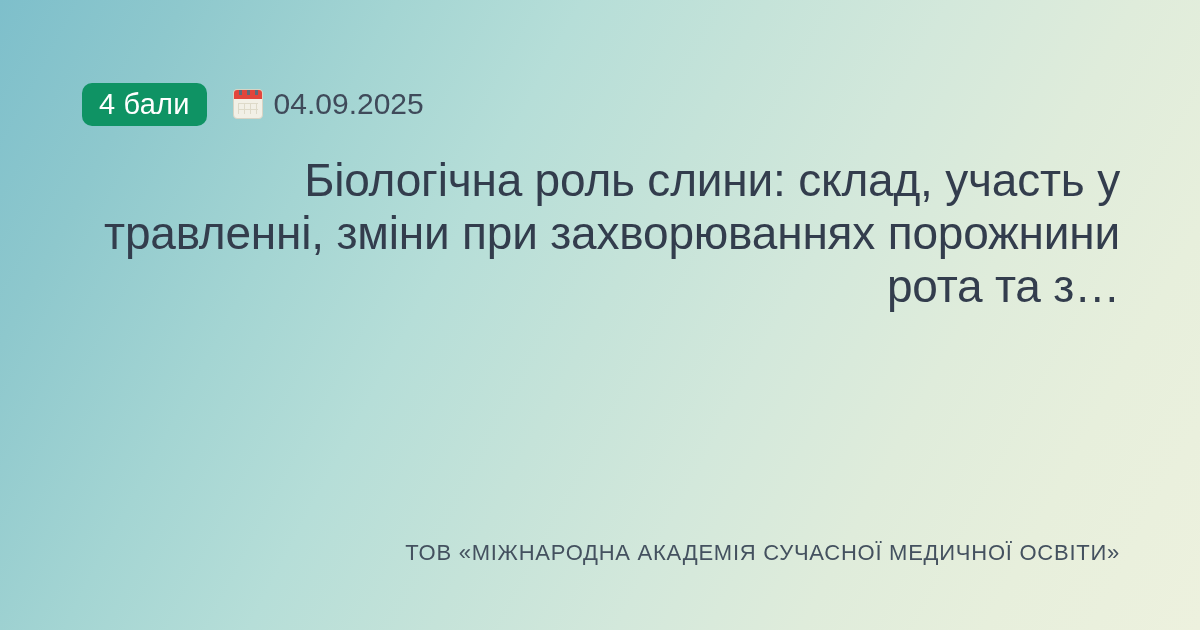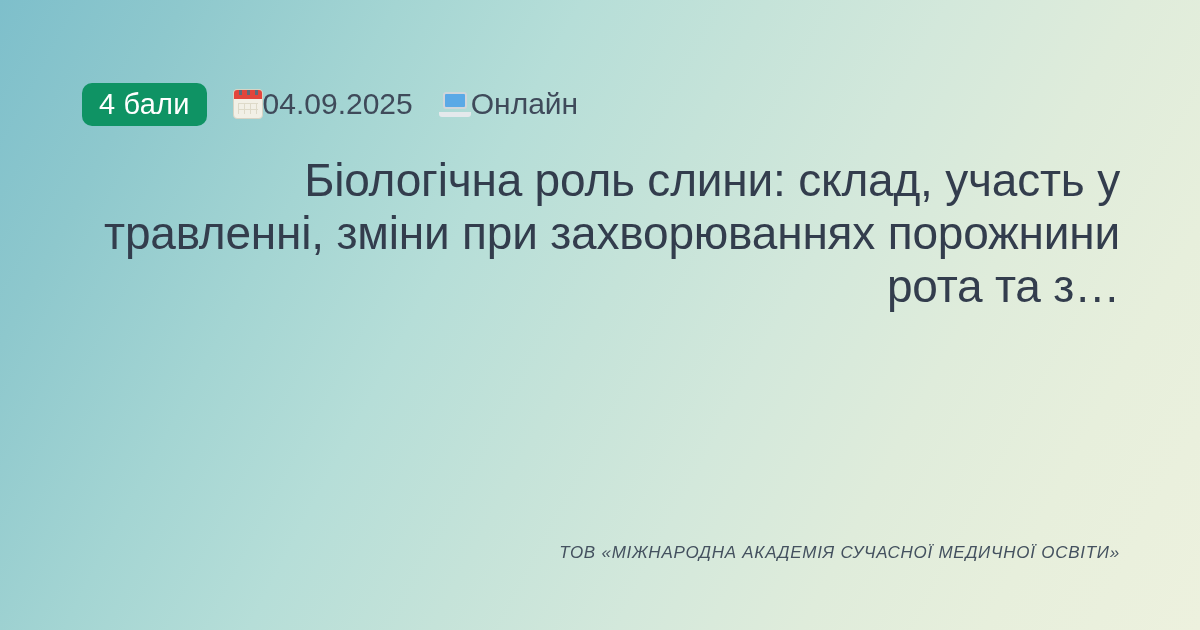--- a/index.html
+++ b/index.html
@@ -76,20 +76,21 @@
     font-size: 29px;
     line-height: 1;
     font-weight: 400;
     letter-spacing: 0.2px;
     white-space: nowrap;
   }
 
   .meta-item {
     display: inline-flex;
     align-items: center;
+    gap: 11px;
     color: #3f4a5a;
     font-size: 30px;
     line-height: 1;
     white-space: nowrap;
   }
 
   
   .icon-calendar {
     position: relative;
     width: 30px;
@@ -172,27 +173,26 @@
   .spacer {
     flex: 1 1 auto;
   }
 
   .footer {
     margin-bottom: 46px;
   }
 
   .org-name {
     color: #44515f;
-    font-size: 17px;
+    font-size: 22px;
     line-height: 22px;
     font-weight: 400;
     letter-spacing: 0.75px;
     text-transform: uppercase;
     white-space: nowrap;
-    font-style: italic;
   }
 </style>
 </head>
 <body>
 
 <div class="card">
 
   <div class="noise-overlay"></div>
 
   <div class="content">
@@ -201,27 +201,20 @@
 
       <span class="score-badge">4 бали</span>
 
       <span class="meta-item">
         <span class="icon-calendar">
           <span class="cal-rings"></span>
         </span>
         <span>04.09.2025</span>
       </span>
 
-      <span class="meta-item">
-        <span class="icon-laptop">
-          <span class="screen"></span>
-          <span class="base"></span>
-        </span>
-        <span>Онлайн</span>
-      </span>
 
     </div>
 
     <div class="title-wrap">
       <h1 class="title">Біологічна роль слини: склад, участь у травленні, зміни при захворюваннях порожнини рота та з…</h1>
     </div>
 
     <div class="spacer"></div>
 
     <div class="footer">

